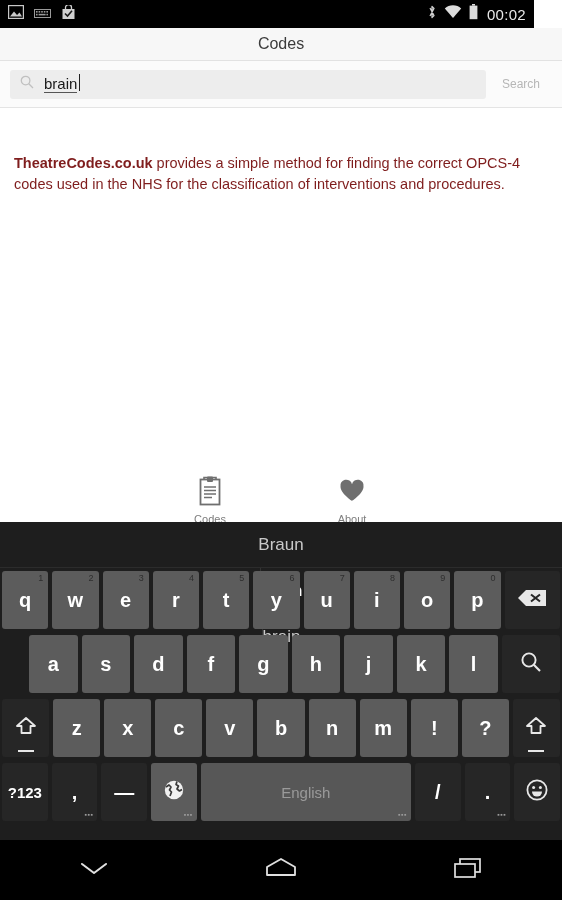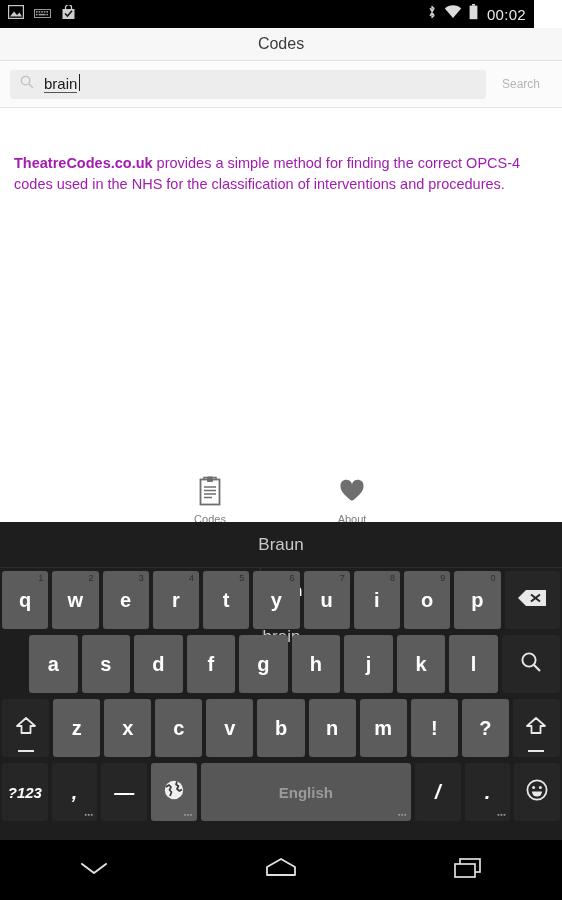--- a/index.html
+++ b/index.html
@@ -51,21 +51,21 @@
     content: ""; position: absolute; right: -3px; top: -1px;
     width: 1px; height: 17px; background: #222;
   }
   .search-btn {
     flex: 0 0 auto; font-size: 12px; color: #b6b6b6;
     padding: 0 12px 0 16px;
   }
 
   
   .content { position: absolute; top: 108px; left: 0; width: 562px; padding: 45px 14px 0 14px; }
-  .para { font-size: 14.5px; line-height: 21px; color: #a21caf; margin-bottom: 16px; }
+  .para { font-size: 14.5px; line-height: 21px; color: #7f1d1d; margin-bottom: 16px; }
   .para b { font-weight: bold; }
 
   
   .tabbar {
     position: absolute; top: 470px; left: 0; width: 562px; height: 52px;
     background: #fff; display: flex; justify-content: center; gap: 78px;
     align-items: flex-start; padding-top: 6px;
   }
   .tab { display: flex; flex-direction: column; align-items: center; width: 64px; }
   .tab-label { font-size: 11px; color: #7d7d7d; margin-top: 3px; }
@@ -95,22 +95,22 @@
   .krow.r1 { padding-left: 2px; padding-right: 2px; }
   .krow.r2 { padding-left: 29px; padding-right: 2px; }
   .krow.r3 { padding-left: 2px; padding-right: 2px; }
   .krow.r4 { padding-left: 2px; padding-right: 2px; }
 
   .key {
     flex: 1; height: 58px; background: #5c5c5c; border-radius: 3px;
     display: flex; align-items: center; justify-content: center;
     color: #fff; font-size: 20px; font-weight: bold; position: relative;
   }
-  .key.dark { background: #262626; font-style: italic; }
-  .key.space { background: #575757; flex: 4.6; color: #9a9a9a; font-size: 15px; font-weight: bold; }
+  .key.dark { background: #262626; }
+  .key.space { background: #575757; flex: 4.6; color: #9a9a9a; font-size: 15px; font-weight: normal; }
   .key .hint {
     position: absolute; top: 2px; right: 5px;
     font-size: 9px; font-weight: normal; color: #2e2e2e;
   }
   .key .subdots {
     position: absolute; bottom: 3px; right: 4px;
     font-size: 7px; letter-spacing: .5px; color: #9a9a9a; line-height: 6px;
   }
   .key .shiftline {
     position: absolute; bottom: 5px; left: 50%; transform: translateX(-50%);

